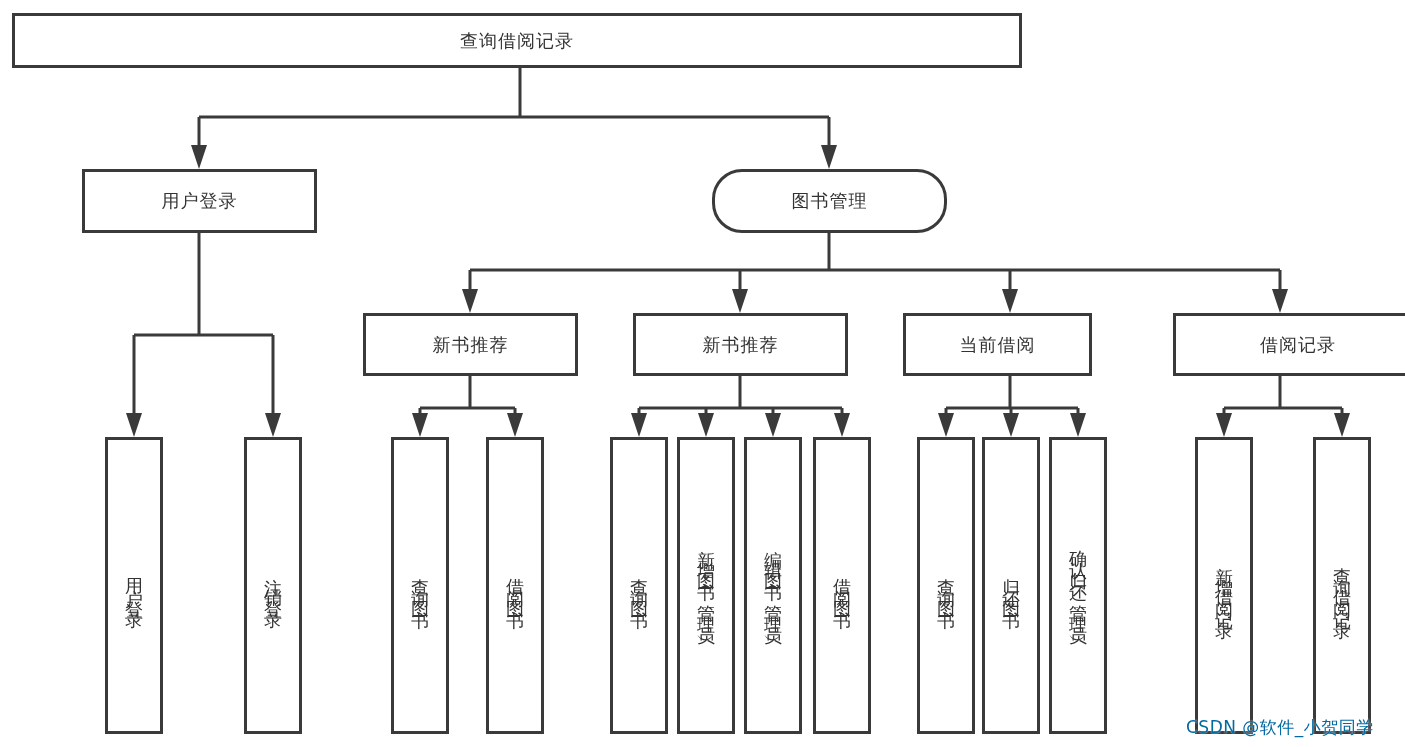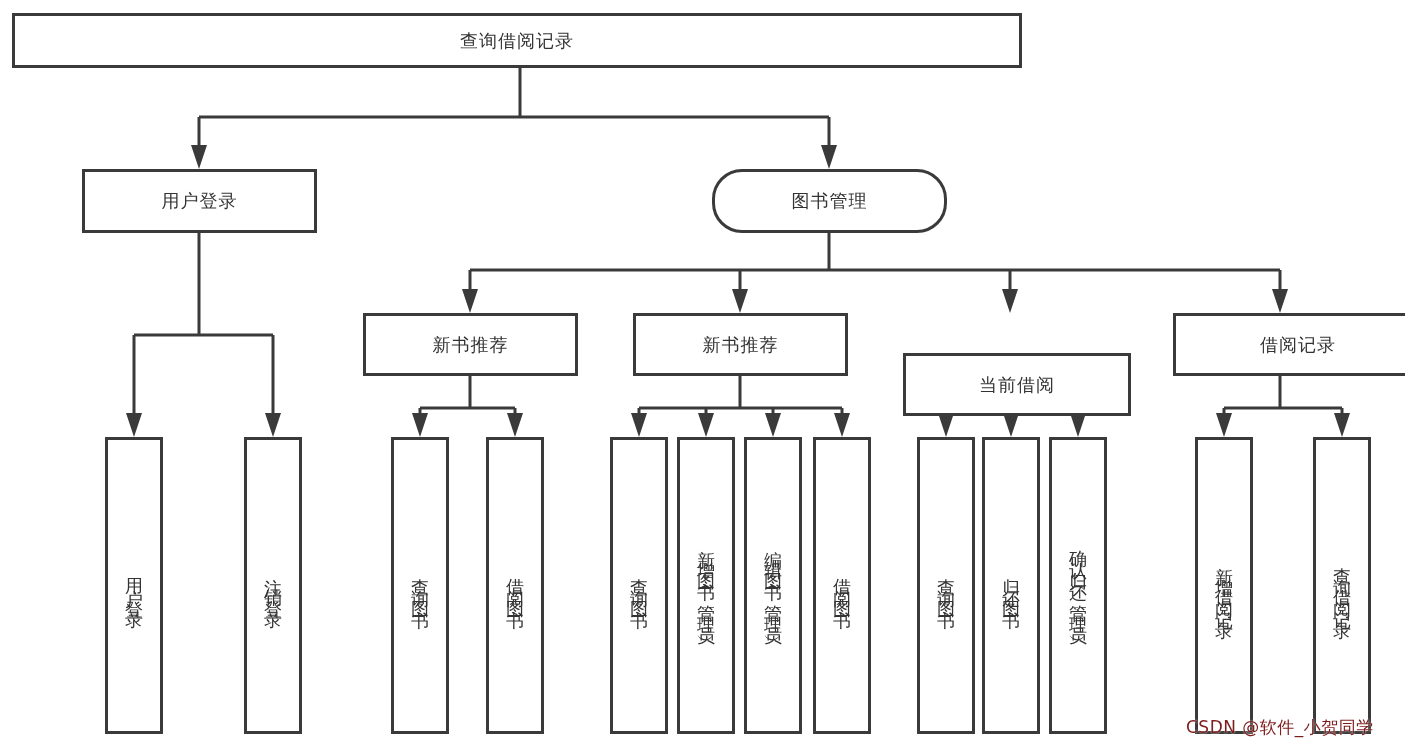--- a/index.html
+++ b/index.html
@@ -45,21 +45,21 @@
     font-size: 18px;
     line-height: 1;
     white-space: nowrap;
   }
   .watermark {
     position: absolute;
     left: 1186px;
     top: 716px;
     z-index: 6;
     font-size: 17px;
-    color: #7f1d1d;
+    color: #0369a1;
     letter-spacing: 0.5px;
     white-space: nowrap;
     text-shadow: 0 0 2px #ffffff;
   }
 </style>
 </head>
 <body>
 
 <div class="stage">
 
@@ -120,21 +120,21 @@
   <div class="node h-node" style="left:712px; top:169px; width:235px; height:64px;border-radius:30px;">
     <span>图书管理</span>
   </div>
 
   <div class="node h-node" style="left:363px; top:313px; width:215px; height:63px;">
     <span>新书推荐</span>
   </div>
   <div class="node h-node" style="left:633px; top:313px; width:215px; height:63px;">
     <span>新书推荐</span>
   </div>
-  <div class="node h-node" style="left:903px; top:313px; width:228px; height:63px;margin-top:40px;">
+  <div class="node h-node" style="left:903px; top:313px; width:189px; height:63px;">
     <span>当前借阅</span>
   </div>
   <div class="node h-node" style="left:1173px; top:313px; width:250px; height:63px;">
     <span>借阅记录</span>
   </div>
 
   <div class="node leaf" style="left:105px;">
     <span>用户登录</span>
   </div>
   <div class="node leaf" style="left:244px;">

